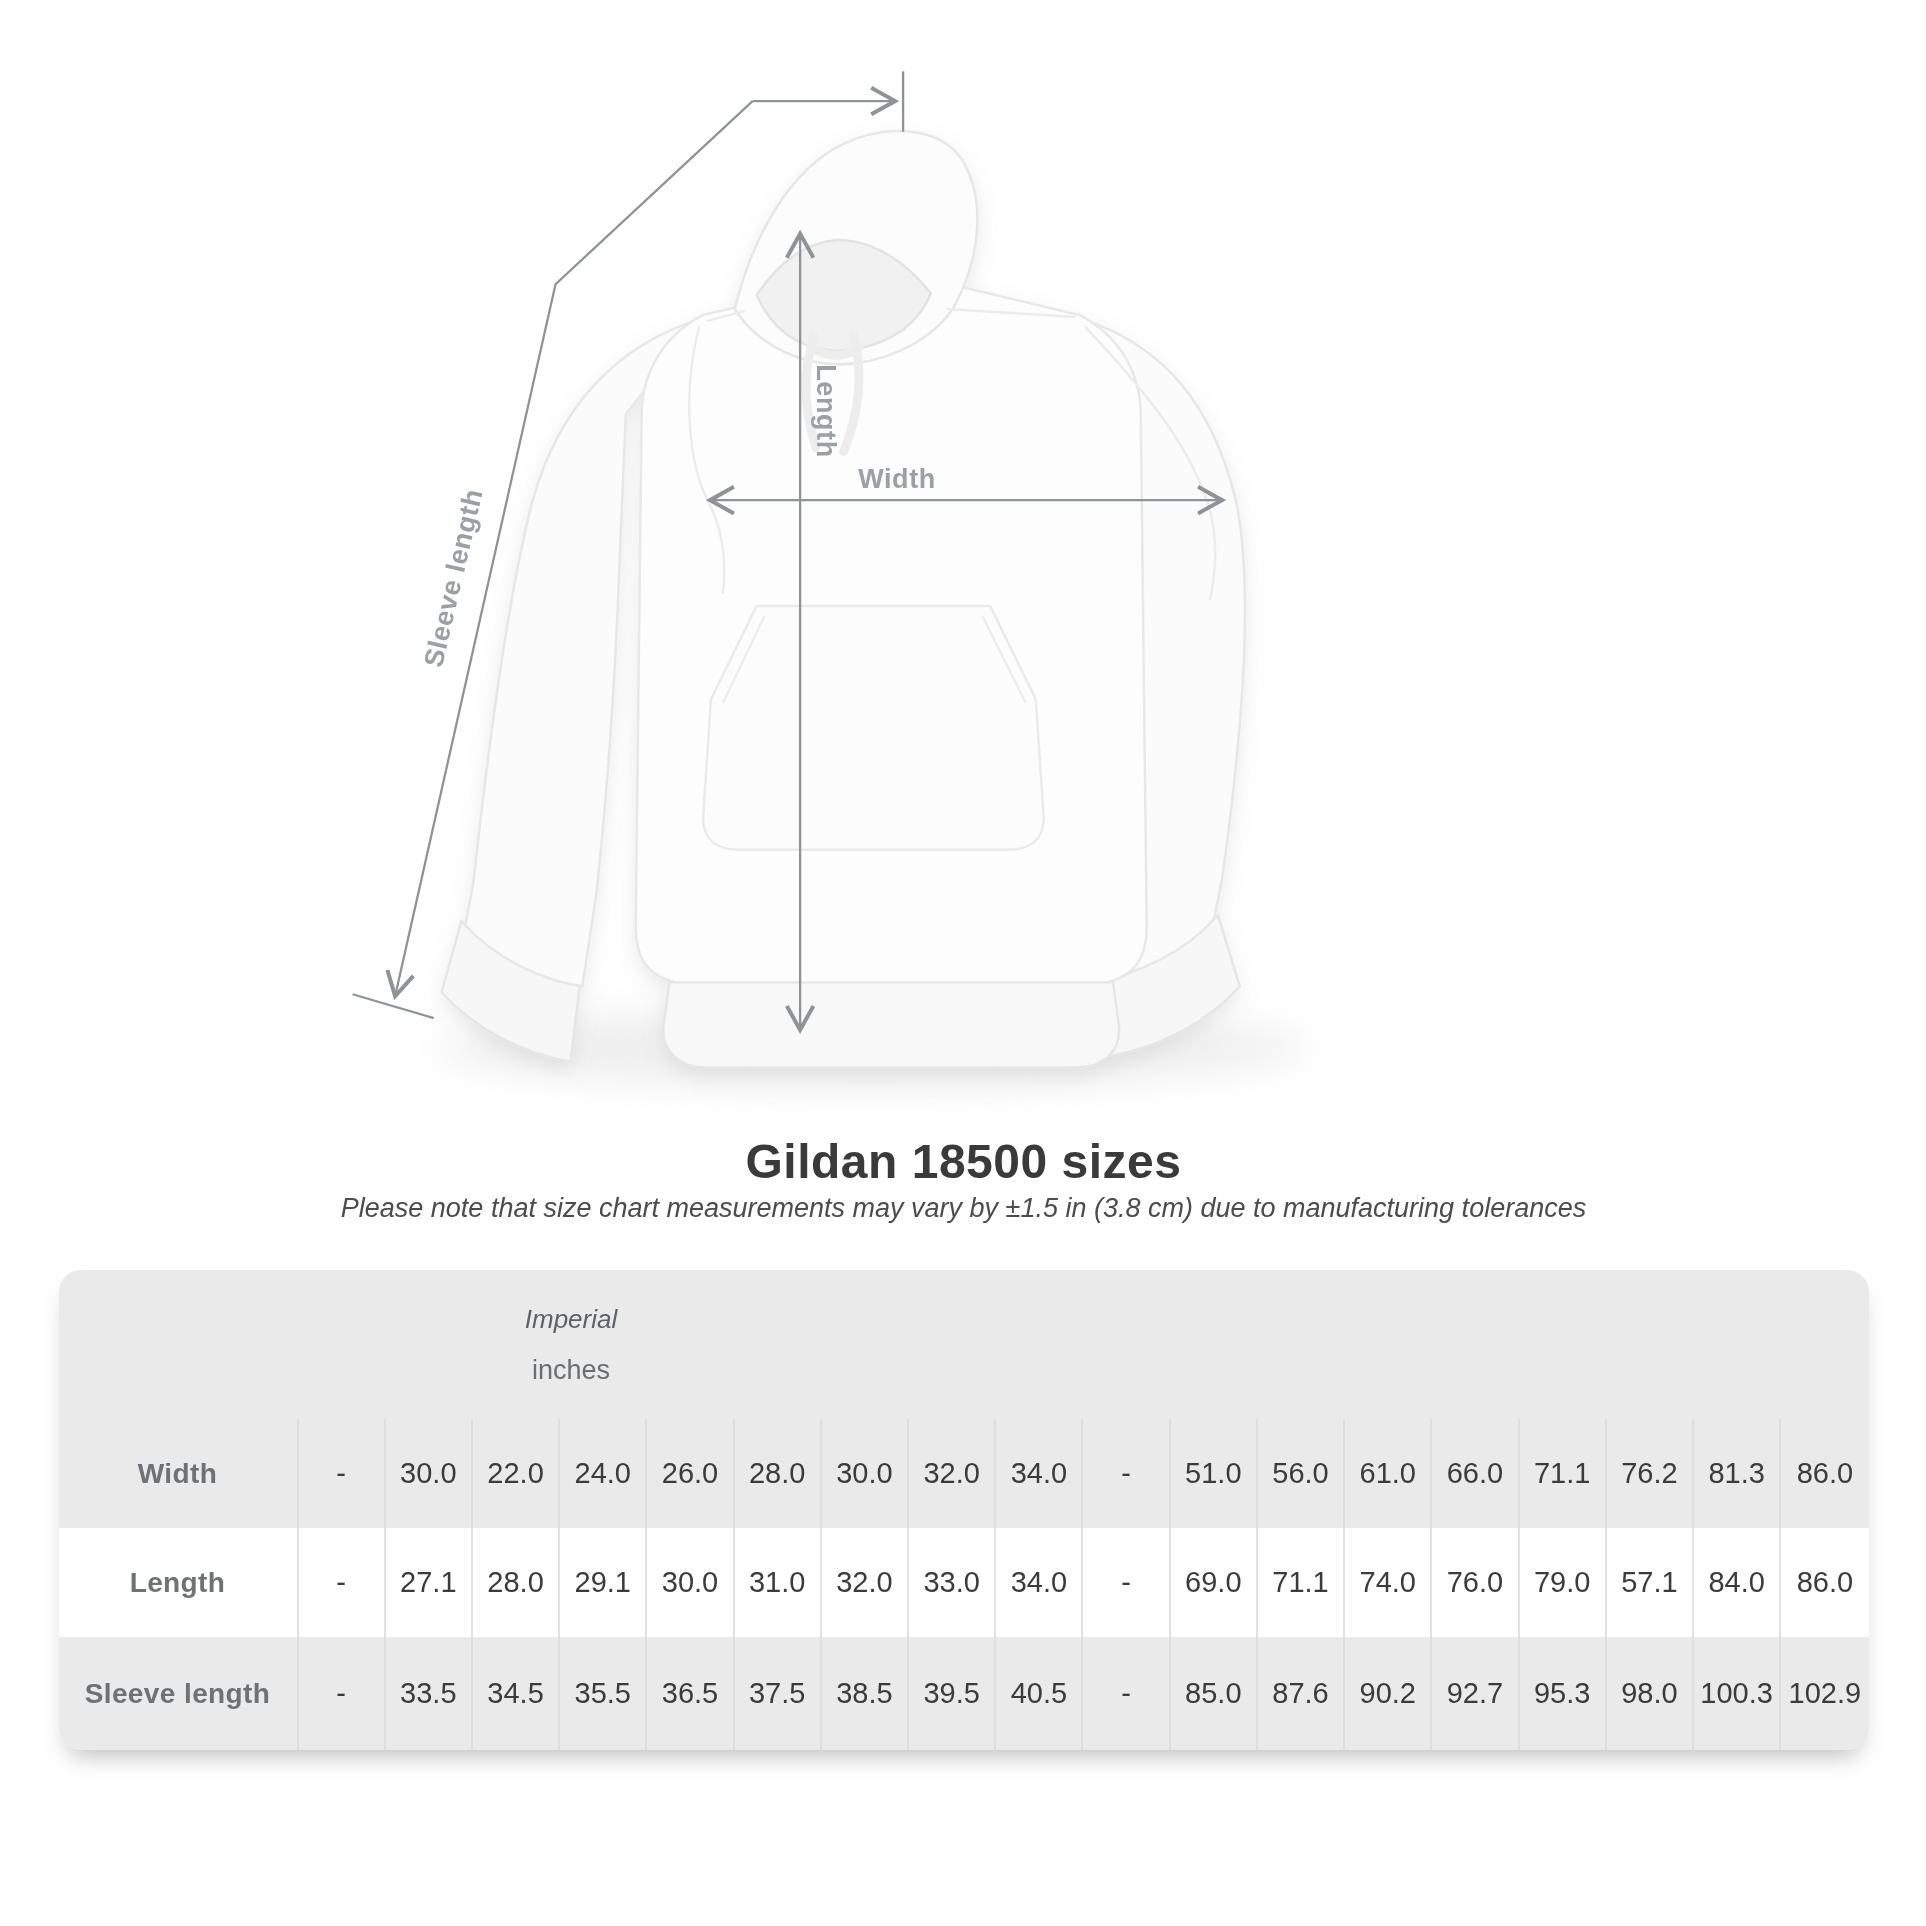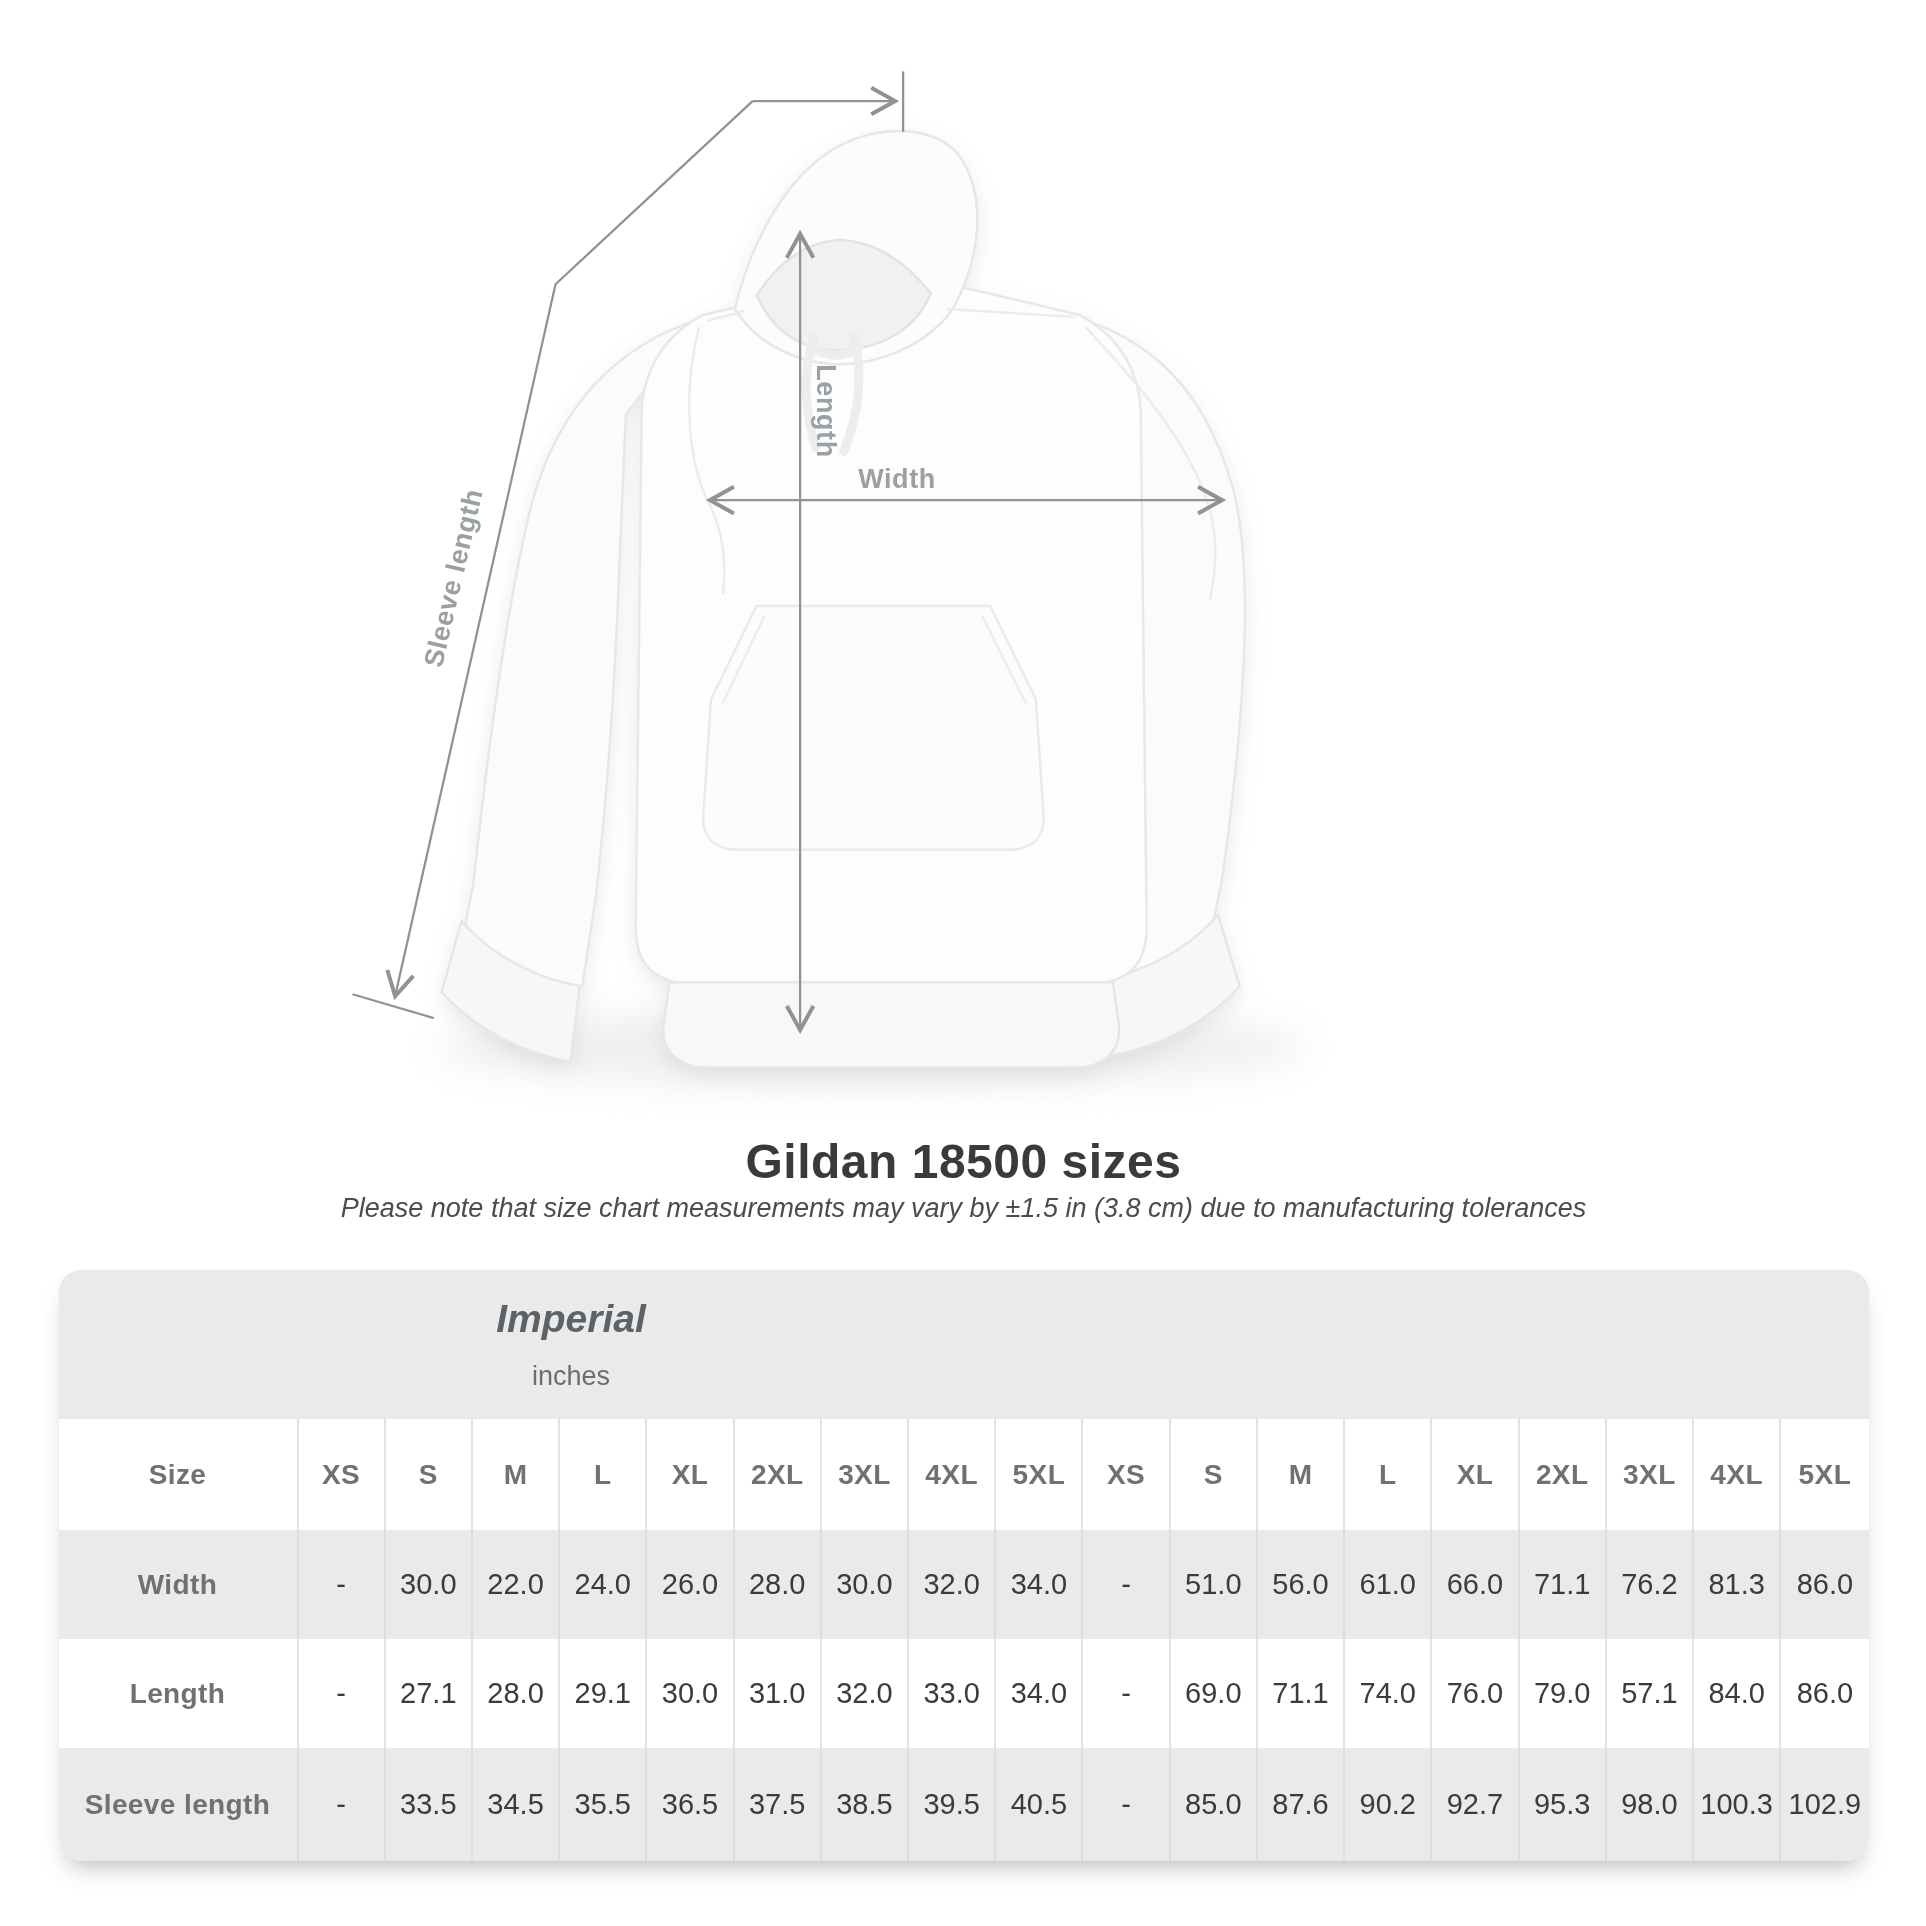--- a/index.html
+++ b/index.html
@@ -33,21 +33,21 @@
   
   .table-wrap {
     width:1810px; margin:45px auto 0; border-radius:22px; overflow:hidden;
     box-shadow:0 14px 24px -10px rgba(90,90,90,.45);
     background:#ffffff;
   }
   .band { display:flex; background:#eaeaea; height:149px; }
   .band-half { display:flex; flex-direction:column; align-items:center; justify-content:center; }
   .band-left  { width:1025px; }
   .band-right { flex:1; }
-  .band-title { font-size:39px; font-weight:700; font-style:italic; color:#5d6266; }
+  .band-title { font-size:26px; font-weight:400; font-style:italic; color:#5d6266; }
   .band-unit  { font-size:27px; color:#6a6e71; margin-top:20px; }
 
   table.size-table { width:100%; border-collapse:separate; border-spacing:0; table-layout:fixed; }
   .size-table td, .size-table th {
     text-align:center; vertical-align:middle; padding:0;
     border-right:2px solid #e2e2e2; background:#ffffff;
   }
   .size-table td:last-child, .size-table th:last-child { border-right:none; }
   .size-table tr.hdr  td, .size-table tr.hdr th { height:111px; }
   .size-table tr.r0 td { height:109px; }
@@ -148,41 +148,20 @@
         <col>
         <col>
         <col>
         <col>
         <col>
         <col>
         <col>
         <col>
     </colgroup>
     <tbody>
-        <tr class="hdr">
-      <th class="col-hd">Size</th>
-      <th class="col-hd">XS</th>
-      <th class="col-hd">S</th>
-      <th class="col-hd">M</th>
-      <th class="col-hd">L</th>
-      <th class="col-hd">XL</th>
-      <th class="col-hd">2XL</th>
-      <th class="col-hd">3XL</th>
-      <th class="col-hd">4XL</th>
-      <th class="col-hd">5XL</th>
-      <th class="col-hd">XS</th>
-      <th class="col-hd">S</th>
-      <th class="col-hd">M</th>
-      <th class="col-hd">L</th>
-      <th class="col-hd">XL</th>
-      <th class="col-hd">2XL</th>
-      <th class="col-hd">3XL</th>
-      <th class="col-hd">4XL</th>
-      <th class="col-hd">5XL</th>
-    </tr>
     <tr class="r0 stripe">
       <td class="row-lb">Width</td>
       <td class="val">-</td>
       <td class="val">30.0</td>
       <td class="val">22.0</td>
       <td class="val">24.0</td>
       <td class="val">26.0</td>
       <td class="val">28.0</td>
       <td class="val">30.0</td>
       <td class="val">32.0</td>

